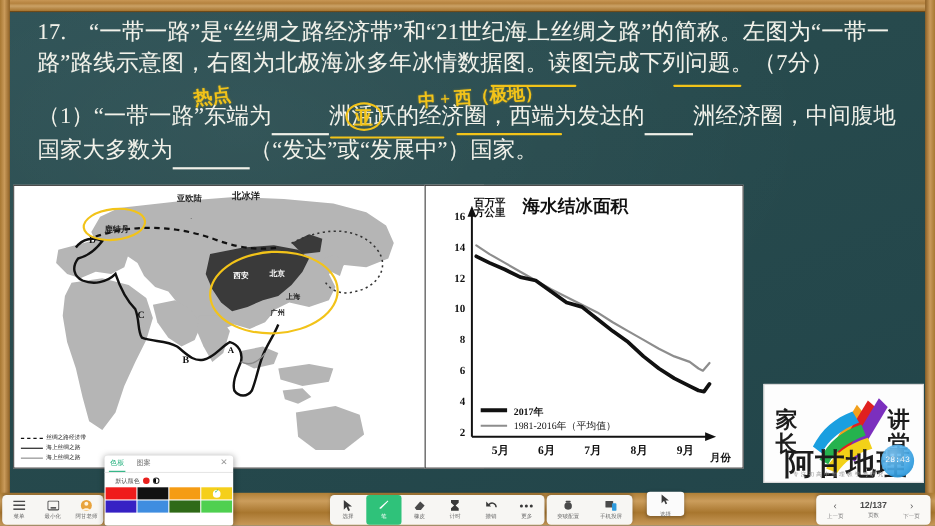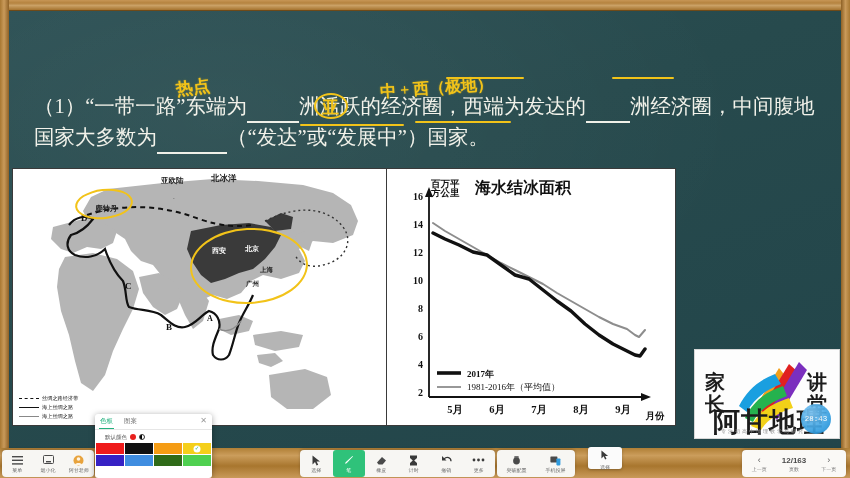--- a/index.html
+++ b/index.html
@@ -176,20 +176,21 @@
 <body>
 
 <div id="root">
 
   <div class="board"></div>
   <div class="wood-top"></div>
   <div class="wood-left"></div>
   <div class="wood-right"></div>
   <div class="wood-bottom"></div>
 
+  <div class="qtext">17.　“一带一路”是“丝绸之路经济带”和“21世纪海上丝绸之路”的简称。左图为“一带一路”路线示意图，右图为北极海冰多年冰情数据图。读图完成下列问题。（7分）</div>
 
   <div class="line2">
     <span>（1）“一带一路”东端为</span><span class="blank" style="width:52px;">&nbsp;</span><span>洲活跃的经济圈，西端为发达的</span><span class="blank" style="width:44px;">&nbsp;</span><span>洲经济圈，中间腹地国家大多数为</span><span class="blank" style="width:70px;">&nbsp;</span><span>（“发达”或“发展中”）国家。</span>
   </div>
 
   <div class="chalk-underline" style="left:612px; top:77px; width:62px;"></div>
   <div class="chalk-underline" style="left:446px; top:77px; width:78px;"></div>
 
   <div class="chalk" style="left:176px; top:76px; font-size:17px; transform:rotate(-7deg);">热点</div>
 
@@ -474,21 +475,21 @@
     </span>
     <span class="cap">选择</span>
   </div>
 
   <div class="tb tb-page">
     <div class="tbi">
       <span class="chev">‹</span>
       <span class="page-cap">上一页</span>
     </div>
     <div class="tbi">
-      <span class="page-num">12/163</span>
+      <span class="page-num">12/137</span>
       <span class="page-cap">页数</span>
     </div>
     <div class="tbi">
       <span class="chev">›</span>
       <span class="page-cap">下一页</span>
     </div>
   </div>
 
 </div>
 

